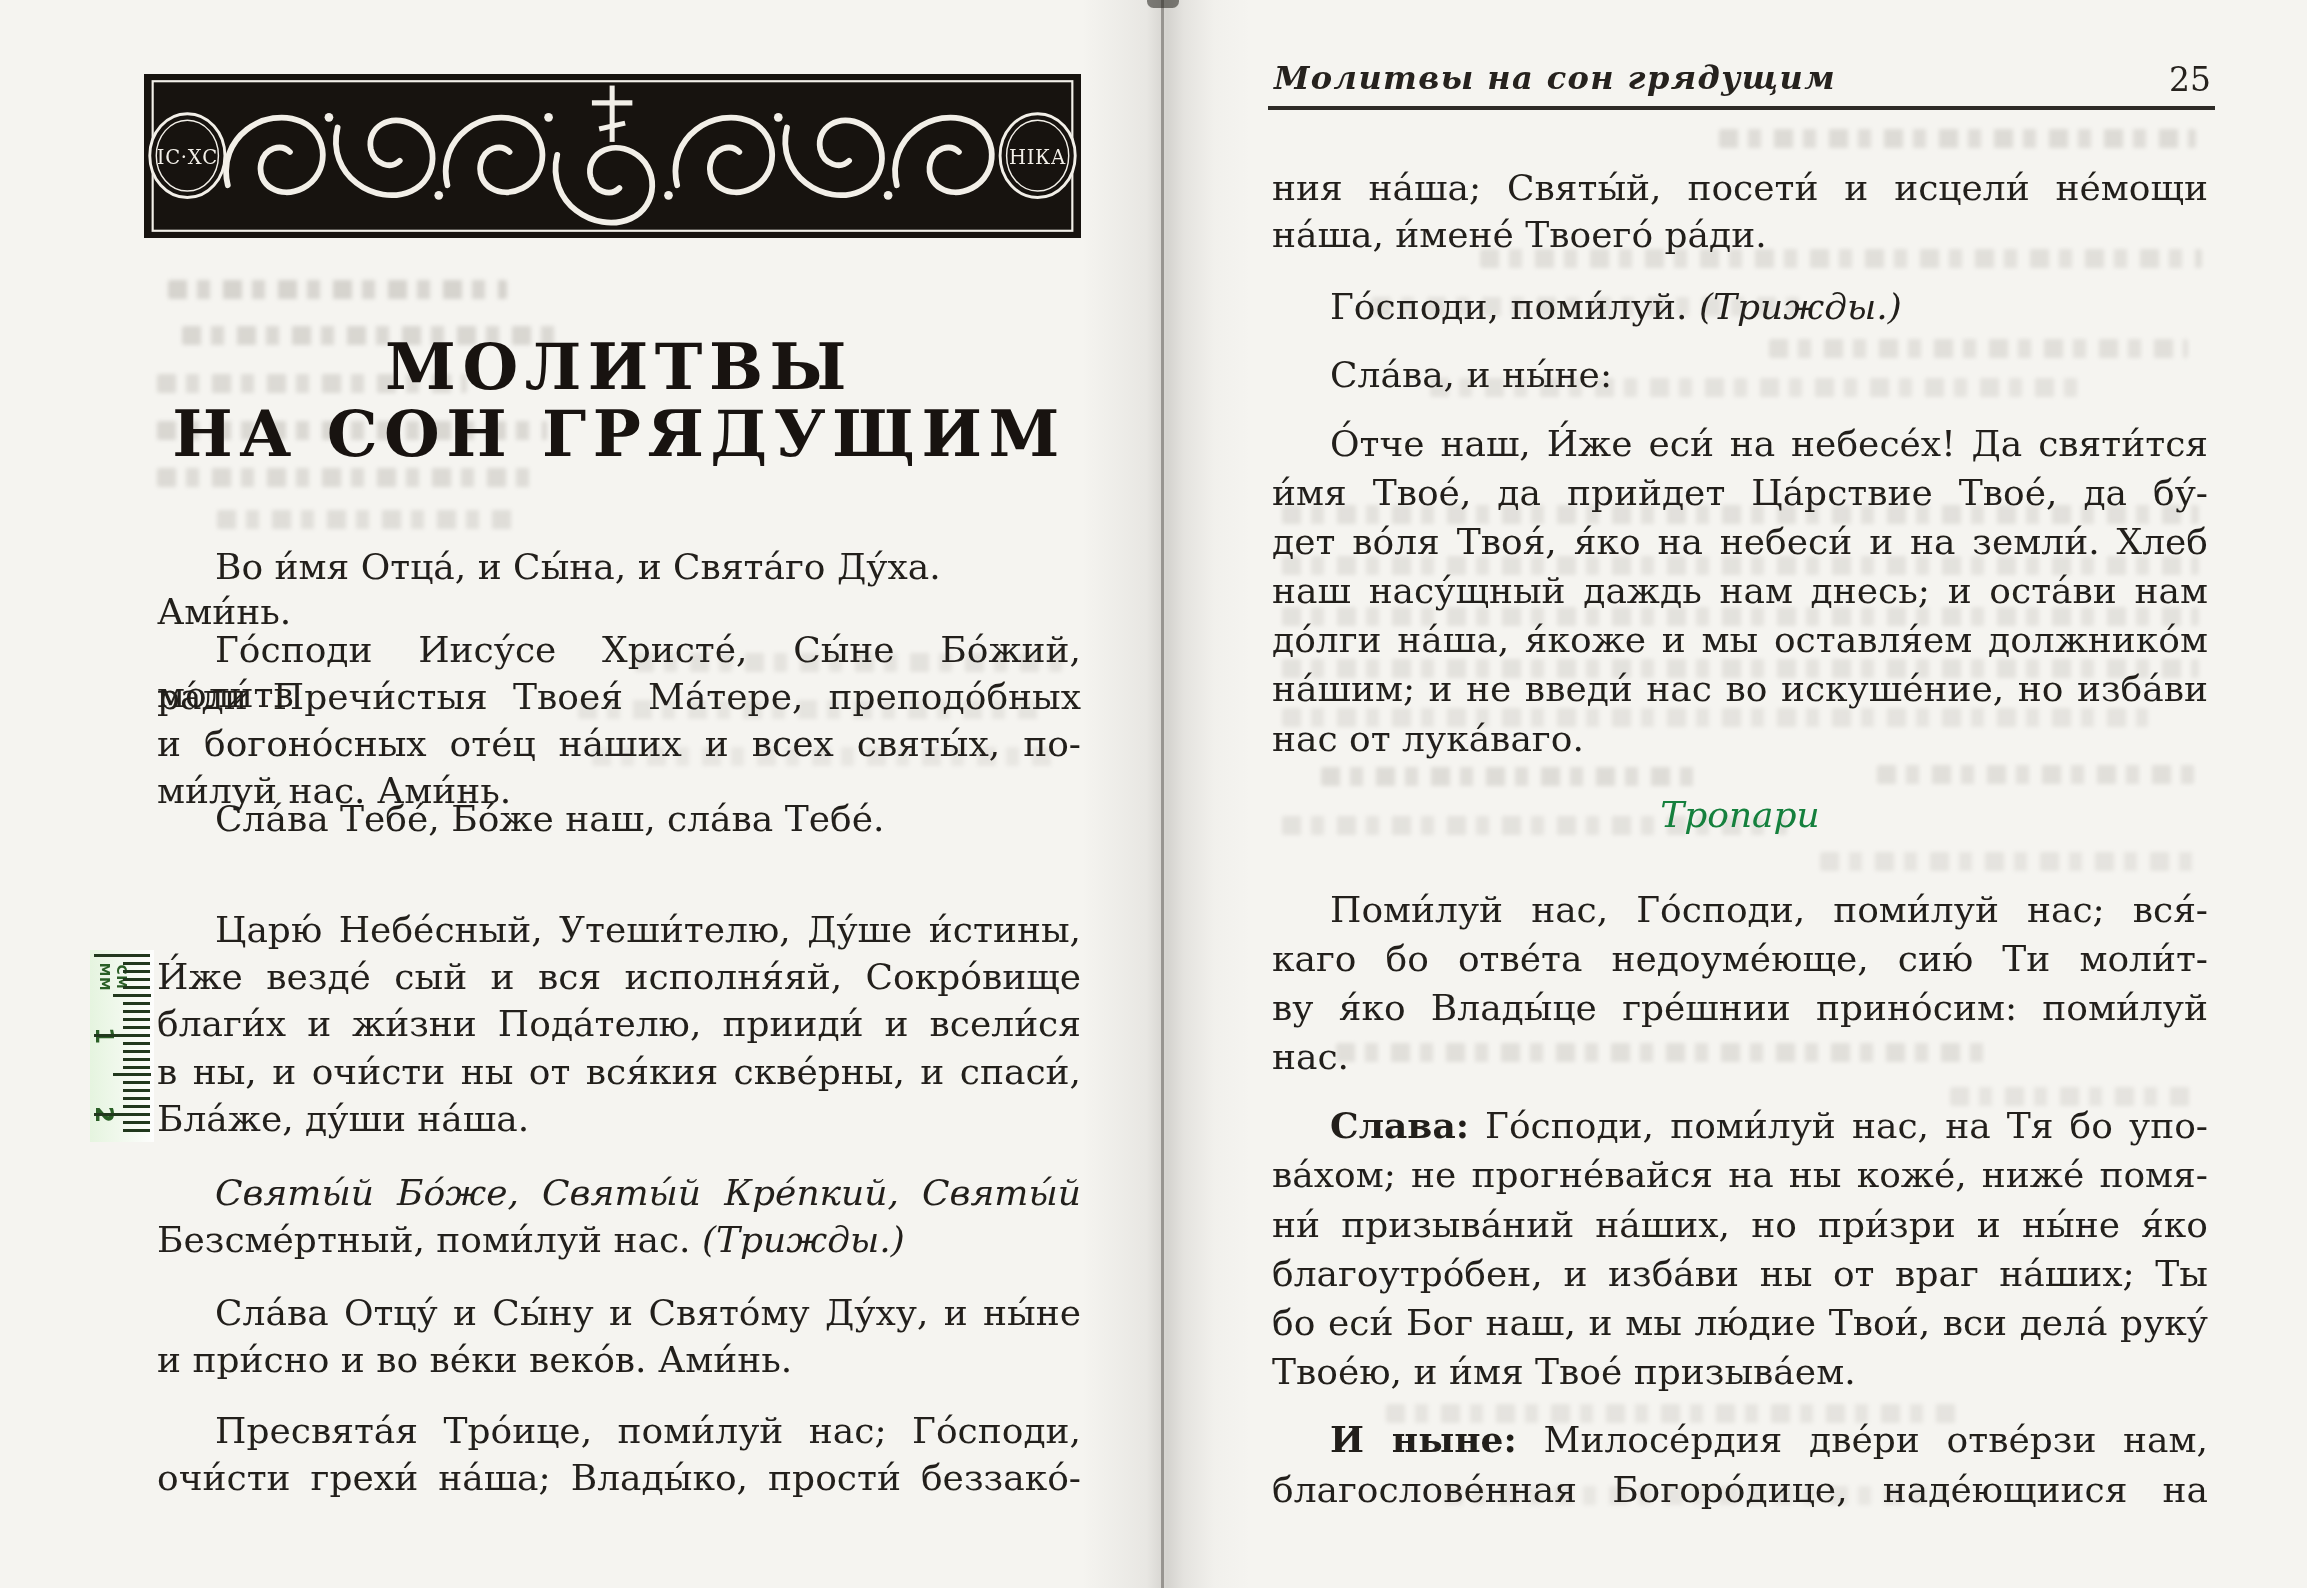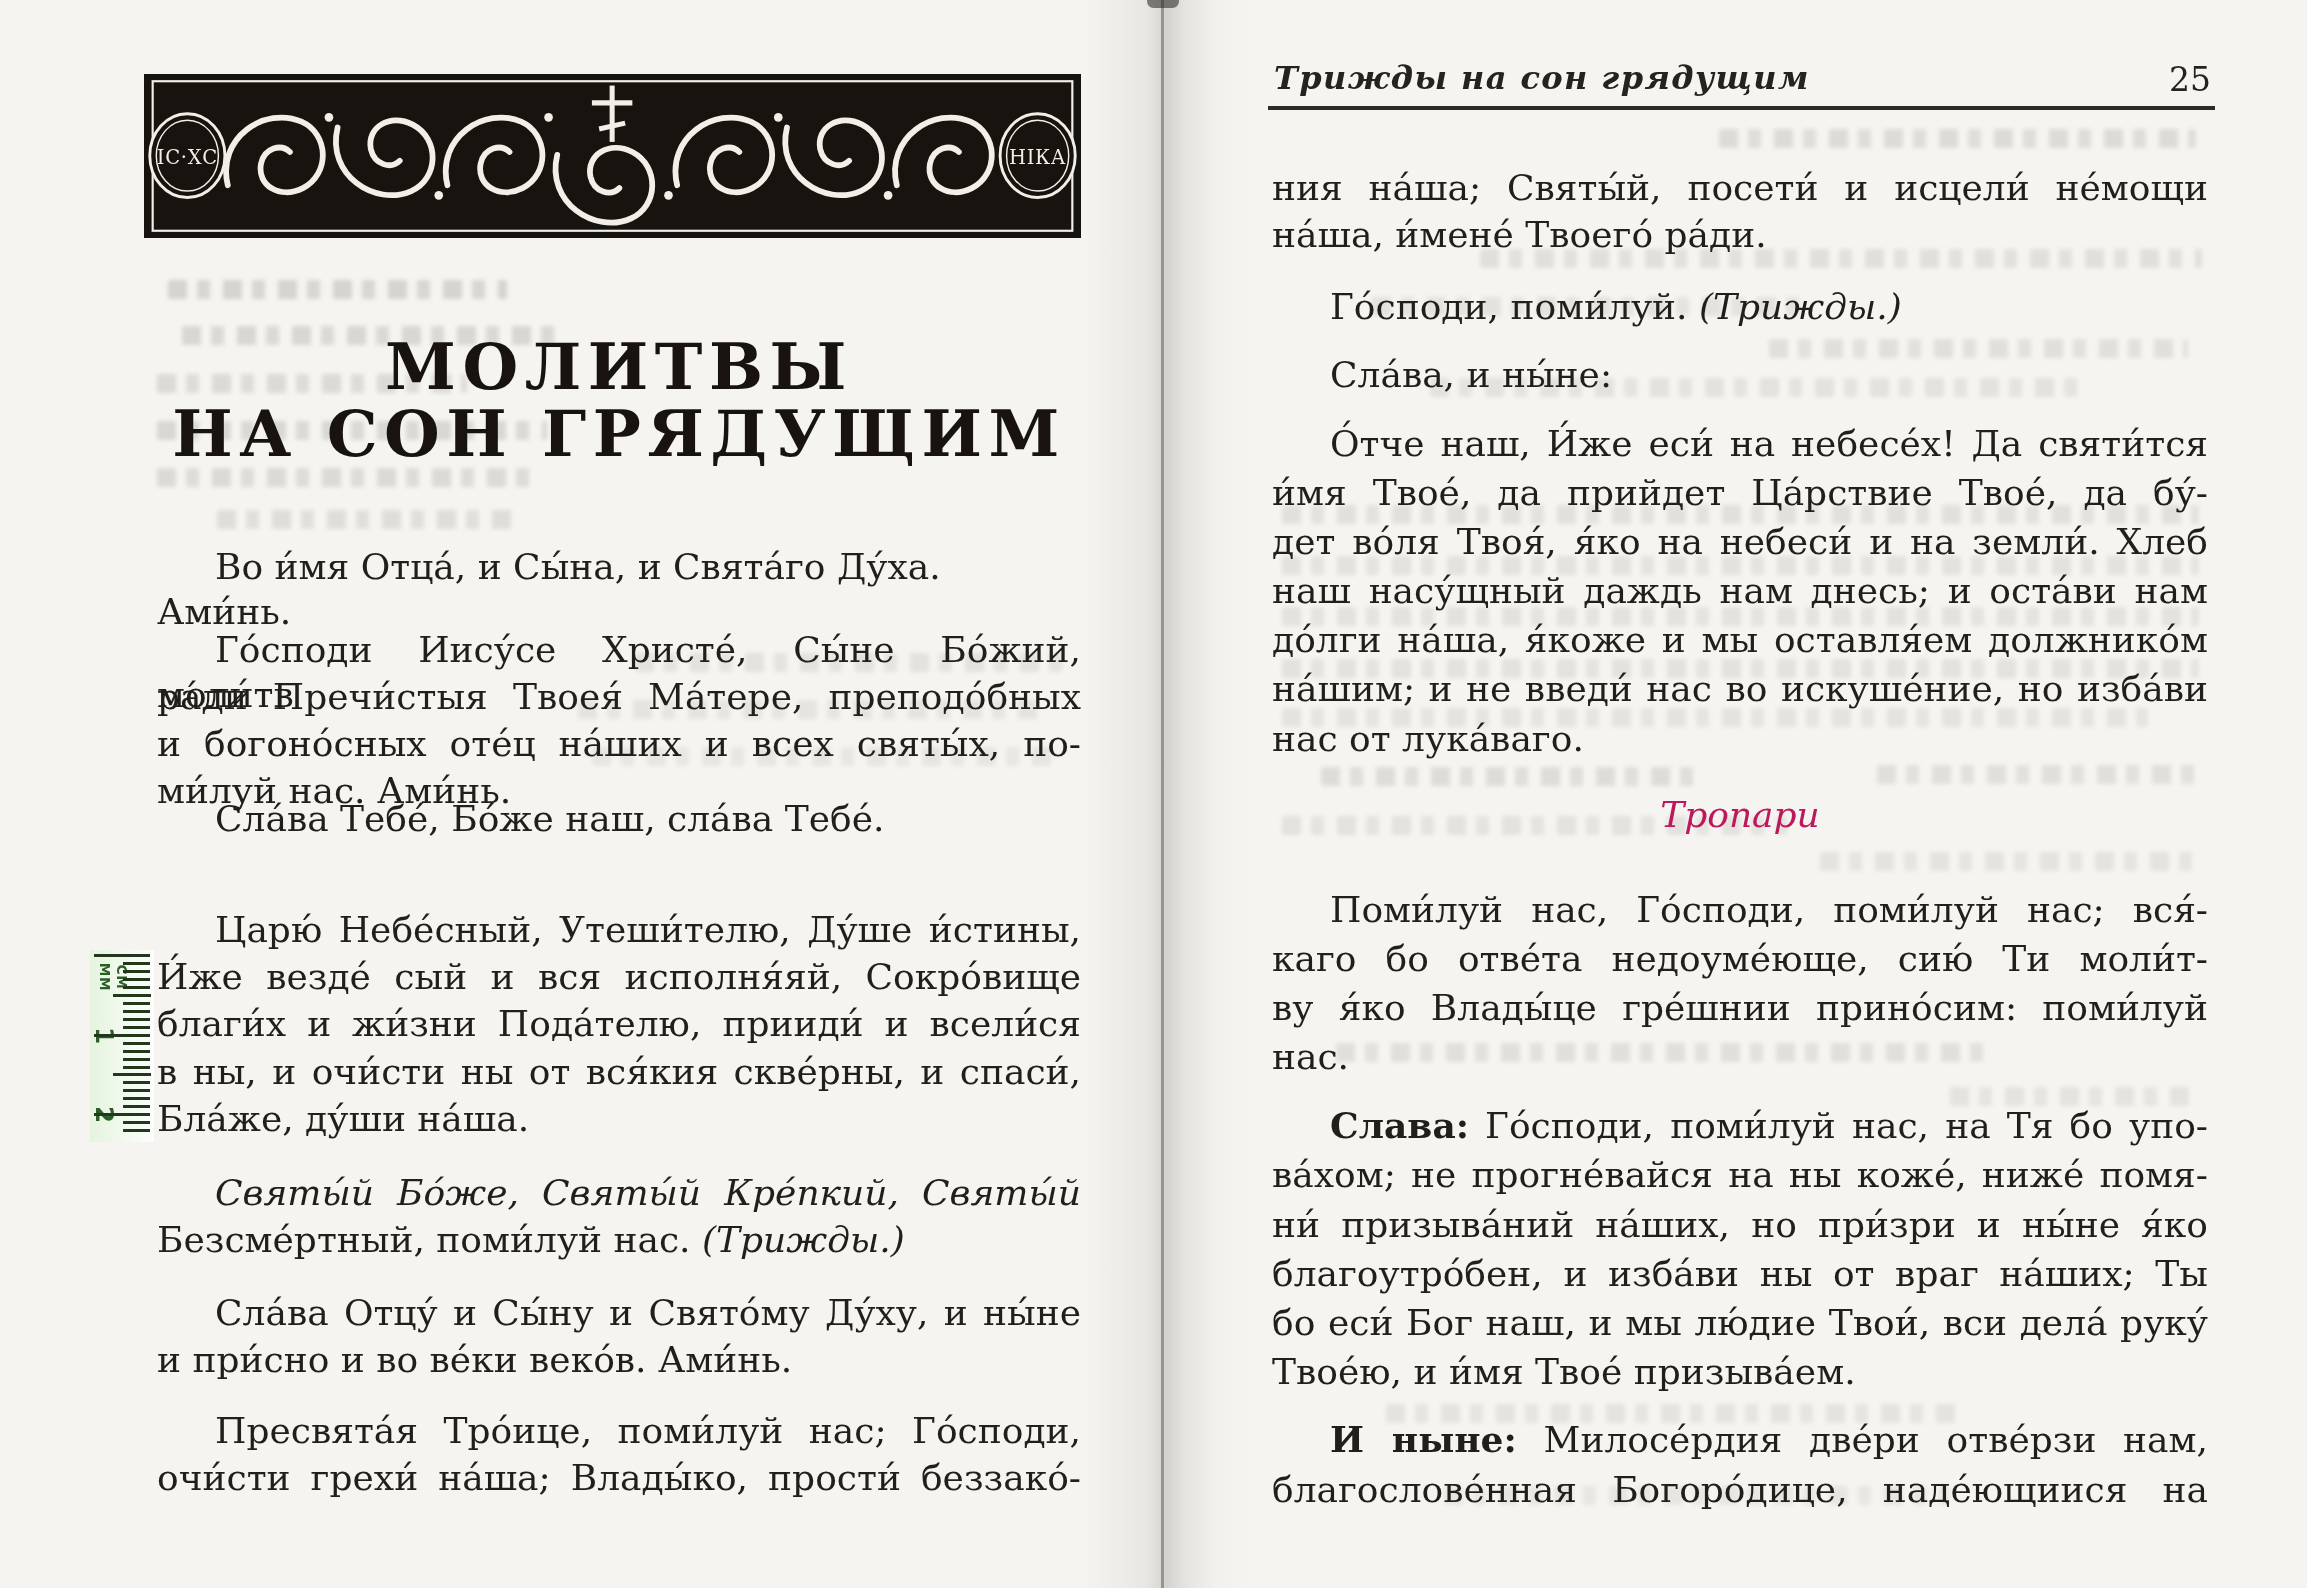--- a/index.html
+++ b/index.html
@@ -16,21 +16,21 @@
         font-weight:bold;font-size:64px;line-height:66px;letter-spacing:6.5px;color:#181310;z-index:3;}
   .title1{top:334px;}
   .title2{top:401px;}
   
   .running-header{position:absolute;left:1274px;top:59px;font-size:32px;line-height:38px;
         font-style:italic;font-weight:bold;letter-spacing:1.4px;color:#26221e;z-index:3;}
   .pagenum{position:absolute;left:2095px;top:61px;width:116px;text-align:right;
         font-size:33px;line-height:38px;color:#26221e;z-index:3;}
   .header-rule{position:absolute;left:1268px;top:106px;width:947px;height:3.6px;background:#2e2b27;z-index:3;}
   .section-heading{position:absolute;left:1272px;top:794px;width:936px;text-align:center;
-        font-style:italic;font-size:36px;line-height:42px;color:#be185d;z-index:3;}
+        font-style:italic;font-size:36px;line-height:42px;color:#15803d;z-index:3;}
   
   .ornament{position:absolute;left:144px;top:74px;width:937px;height:164px;z-index:3;}
   .ornament text{font-family:"DejaVu Serif","Liberation Serif",serif;}
   
   .gutter{position:absolute;left:1082px;top:0;width:170px;height:1589px;z-index:2;
         background:linear-gradient(90deg,rgba(60,55,50,0) 0%,rgba(60,55,50,.07) 38%,
         rgba(60,55,50,.18) 50%,rgba(60,55,50,.09) 60%,rgba(60,55,50,.02) 78%,rgba(60,55,50,0) 100%);}
   .gutter-line{position:absolute;left:1161px;top:0;width:2.9px;height:1589px;background:rgba(55,50,46,.40);z-index:2;}
   .gutter-smudge{position:absolute;left:1147px;top:0;width:32px;height:8px;background:rgba(35,32,28,.55);
         border-radius:0 0 6.5px 6.5px;filter:blur(0.7px);z-index:2;}
@@ -116,21 +116,21 @@
         <div class="line just ind" style="top: 1170px; left: 157px; width: 924px; font-style: italic;"><span>Святы́й Бо́же, Святы́й Кре́пкий, Святы́й</span></div>
         <div class="line" style="top: 1217px; left: 157px; width: 924px;"><span>Безсме́ртный, поми́луй нас. </span><span class="it">(Трижды.)</span></div>
         <div class="line just ind" style="top: 1290px; left: 157px; width: 924px;"><span>Сла́ва Отцу́ и Сы́ну и Свято́му Ду́ху, и ны́не</span></div>
         <div class="line" style="top: 1337px; left: 157px; width: 924px;"><span>и при́сно и во ве́ки веко́в. Ами́нь.</span></div>
         <div class="line just ind" style="top: 1408px; left: 157px; width: 924px;"><span>Пресвята́я Тро́ице, поми́луй нас; Го́споди,</span></div>
         <div class="line just" style="top: 1455px; left: 157px; width: 924px;"><span>очи́сти грехи́ на́ша; Влады́ко, прости́ беззако́-</span></div>
       </div>
   </div>
 
   <div>
-    <div class="running-header">Трижды на сон грядущим</div>
+    <div class="running-header">Молитвы на сон грядущим</div>
     <div class="pagenum">25</div>
     <div class="header-rule"></div>
 
     <div class="section-heading">Тропари</div>
 
     <div id="right-lines">
         <div class="line just" style="top: 165px; left: 1272px; width: 936px;"><span>ния на́ша; Святы́й, посети́ и исцели́ не́мощи</span></div>
         <div class="line" style="top: 212px; left: 1272px; width: 936px;"><span>на́ша, и́мене́ Твоего́ ра́ди.</span></div>
         <div class="line ind" style="top: 284px; left: 1272px; width: 936px;"><span>Го́споди, поми́луй. </span><span class="it">(Трижды.)</span></div>
         <div class="line ind" style="top: 352px; left: 1272px; width: 936px;"><span>Сла́ва, и ны́не:</span></div>

